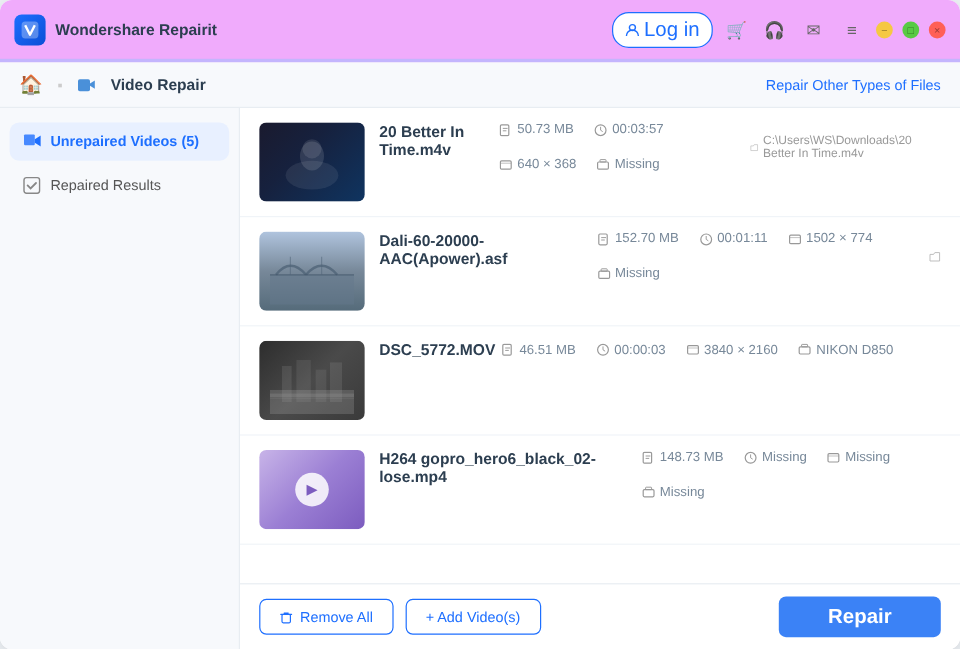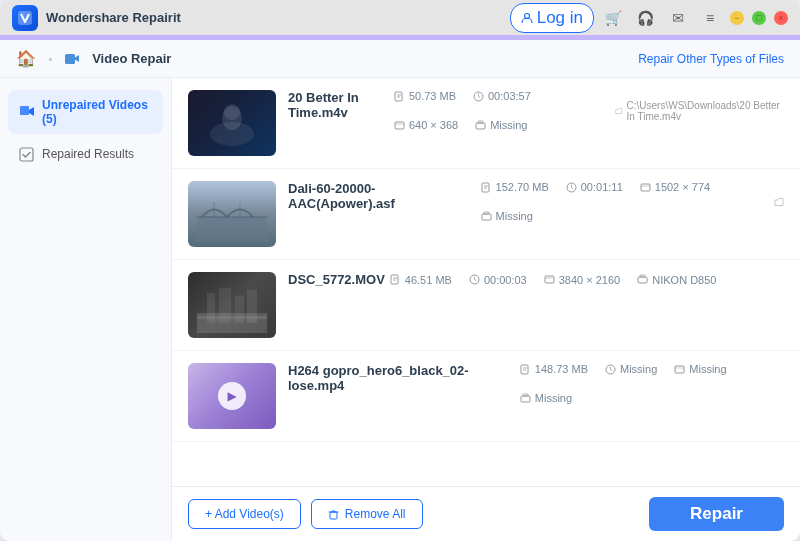--- a/index.html
+++ b/index.html
@@ -15,23 +15,23 @@
       flex-direction: column;
       overflow: hidden;
     }
 
     
     .title-bar {
       display: flex;
       align-items: center;
       justify-content: space-between;
       padding: 0 12px;
-      height: 40px;
-      background: #e5e5e5;
-      border-bottom: 5px solid #c4b5fd;
+      height: 52px;
+      background: #f0abfc;
+      border-bottom: 3px solid #c4b5fd;
       flex-shrink: 0;
     }
 
     .title-bar-left {
       display: flex;
       align-items: center;
       gap: 8px;
     }
 
     .app-logo {
@@ -143,21 +143,21 @@
 
     
     .main-content {
       display: flex;
       flex: 1;
       overflow: hidden;
     }
 
     
     .sidebar {
-      width: 172px;
+      width: 200px;
       background: #f7f9fc;
       border-right: 1px solid #e8edf2;
       padding: 12px 8px;
       flex-shrink: 0;
       display: flex;
       flex-direction: column;
       gap: 4px;
     }
 
     .sidebar-item {
@@ -603,28 +603,28 @@
               </div>
             </div>
           </div>
         </div>
 
       </div>
 
       <div class="bottom-bar">
         <div class="bottom-left">
           <button class="btn-outline">
-            <span>+ Add Video(s)</span>
-          </button>
-          <button class="btn-outline">
             <svg width="11" height="11" viewBox="0 0 11 11" fill="none">
               <rect x="2" y="3" width="7" height="7" rx="1" stroke="#1e6fff" stroke-width="1"></rect>
               <path d="M1 3h9M4 3V2h3v1" stroke="#1e6fff" stroke-width="1" stroke-linecap="round"></path>
             </svg>
             <span>Remove All</span>
           </button>
+          <button class="btn-outline">
+            <span>+ Add Video(s)</span>
+          </button>
         </div>
         <button class="btn-primary">Repair</button>
       </div>
 
     </div>
   </div>
 </div>
 
 </body></html>

